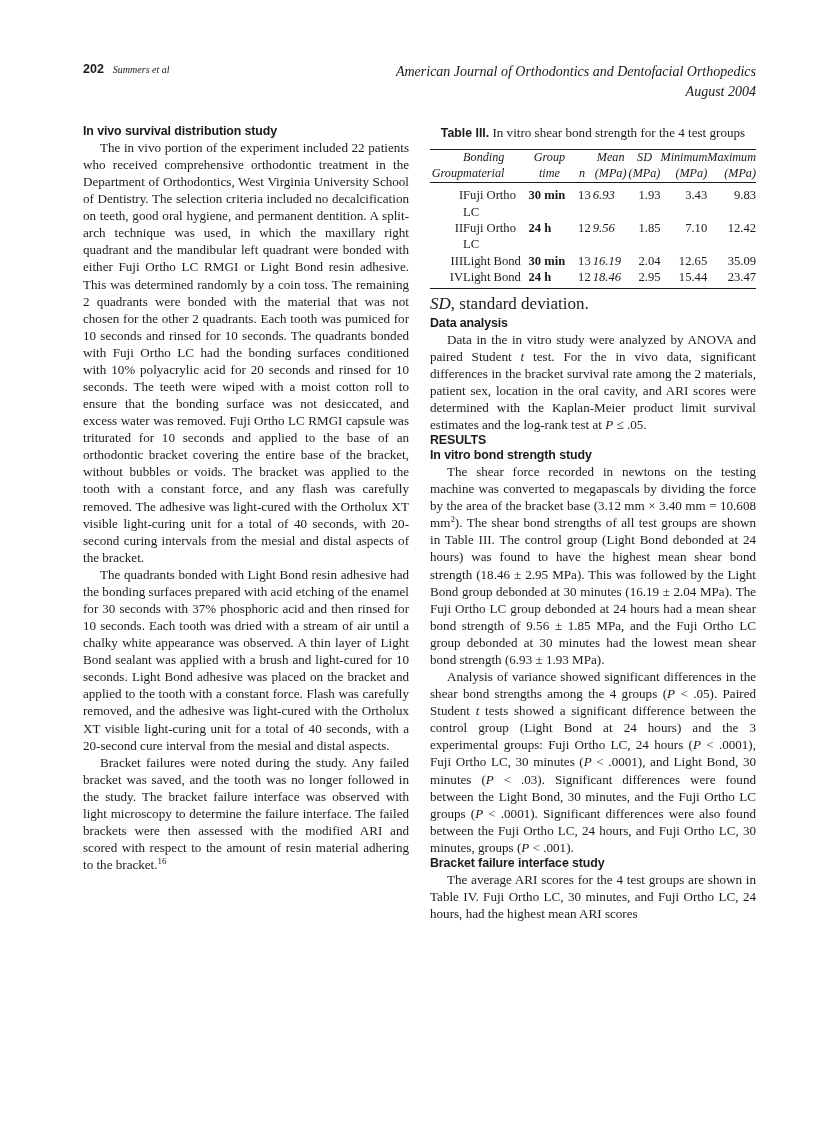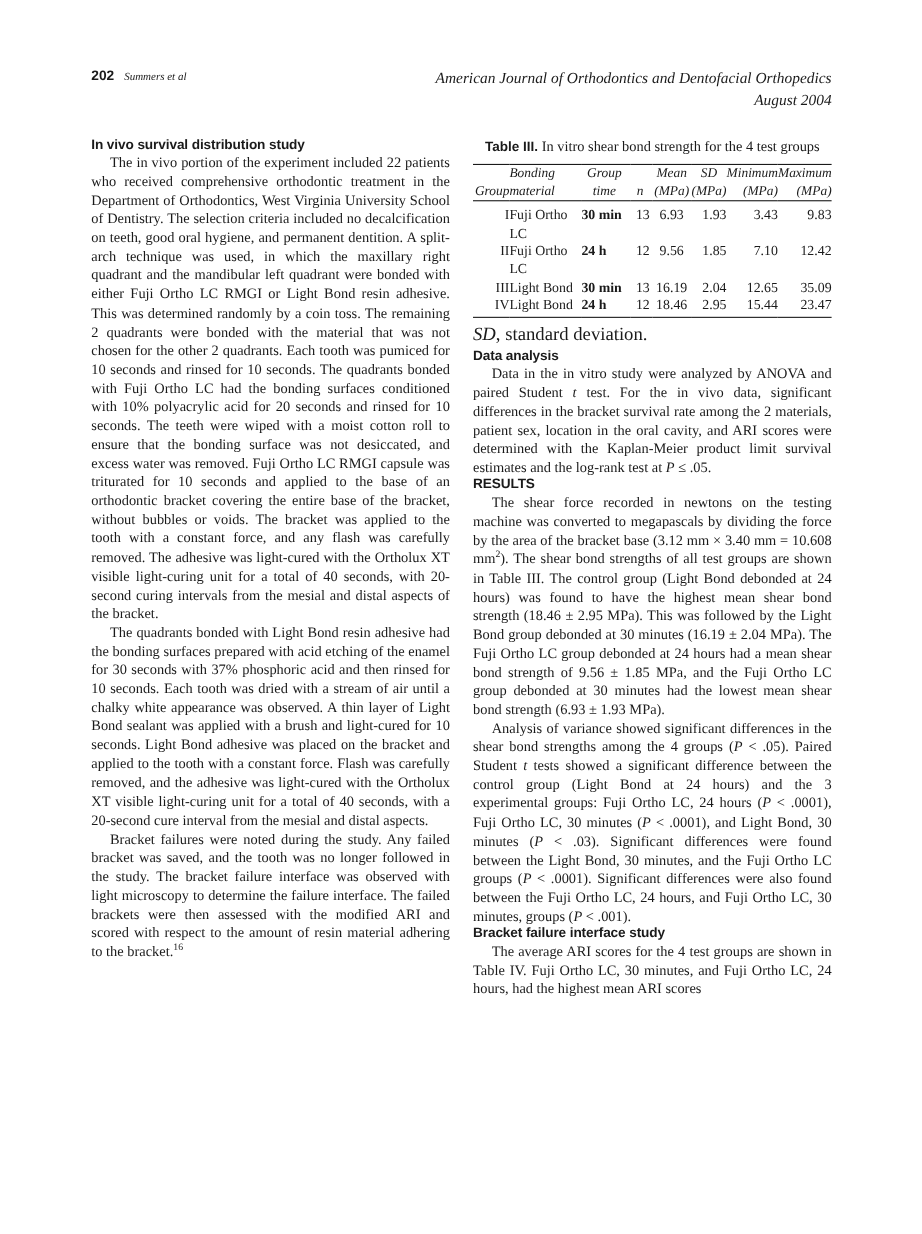--- a/index.html
+++ b/index.html
@@ -136,21 +136,21 @@
     padding: 0;
     vertical-align: baseline;
   }
   tbody tr:first-child td { padding-top: 4px; }
   tbody tr:last-child  td { padding-bottom: 3px; }
 
   .c-group { text-align: right;  width: 34px; }
   .c-mat   { text-align: left;  width: 78px; }
   .c-time  { width: 47px; padding-right: 3px !important; font-weight: bold; }
   .c-n     { text-align: right; width: 20px; padding-right: 2px !important; }
-  .c-mean  { text-align: center; width: 38px; }
+  .c-mean  { text-align: left; width: 38px; font-style: italic; }
   .c-sd    { text-align: right; width: 32px; }
   .c-min   { text-align: right; width: 44px; }
   .c-max   { text-align: right; width: 44px; margin-top: 13px; }
 
   th.c-time, th.c-n, th.c-mean, th.c-sd, th.c-min, th.c-max { text-align: center; }
   th.c-min, th.c-max { text-align: right; }
 
   .tbl-bottom { border-bottom: 1.4px solid #1a1a1a; }
   .table-note {
     font-size: 17px;
@@ -263,20 +263,21 @@
     <div class="table-note"><span class="sd">SD</span><span>, standard deviation.</span></div>
   </div>
 
   <div class="col col-right" style="top: 316px;">
 
     <h2 class="head">Data analysis</h2>
 
     <p class="body indent gap-after-head"><span>Data in the in vitro study were analyzed by ANOVA and paired Student </span><span class="ital">t</span><span> test. For the in vivo data, significant differences in the bracket survival rate among the 2 materials, patient sex, location in the oral cavity, and ARI scores were determined with the Kaplan-Meier product limit survival estimates and the log-rank test at </span><span class="ital">P</span><span> ≤ .05.</span></p>
 
     <h2 class="head gap-sec">RESULTS</h2>
+    <h2 class="head tight-head">In vitro bond strength study</h2>
 
     <p class="body indent gap-after-head"><span>The shear force recorded in newtons on the testing machine was converted to megapascals by dividing the force by the area of the bracket base (3.12 mm × 3.40 mm = 10.608 mm</span><sup>2</sup><span>). The shear bond strengths of all test groups are shown in Table III. The control group (Light Bond debonded at 24 hours) was found to have the highest mean shear bond strength (18.46 ± 2.95 MPa). This was followed by the Light Bond group debonded at 30 minutes (16.19 ± 2.04 MPa). The Fuji Ortho LC group debonded at 24 hours had a mean shear bond strength of 9.56 ± 1.85 MPa, and the Fuji Ortho LC group debonded at 30 minutes had the lowest mean shear bond strength (6.93 ± 1.93 MPa).</span></p>
 
     <p class="body indent"><span>Analysis of variance showed significant differences in the shear bond strengths among the 4 groups (</span><span class="ital">P</span><span> &lt; .05). Paired Student </span><span class="ital">t</span><span> tests showed a significant difference between the control group (Light Bond at 24 hours) and the 3 experimental groups: Fuji Ortho LC, 24 hours (</span><span class="ital">P</span><span> &lt; .0001), Fuji Ortho LC, 30 minutes (</span><span class="ital">P</span><span> &lt; .0001), and Light Bond, 30 minutes (</span><span class="ital">P</span><span> &lt; .03). Significant differences were found between the Light Bond, 30 minutes, and the Fuji Ortho LC groups (</span><span class="ital">P</span><span> &lt; .0001). Significant differences were also found between the Fuji Ortho LC, 24 hours, and Fuji Ortho LC, 30 minutes, groups (</span><span class="ital">P</span><span> &lt; .001).</span></p>
 
     <h2 class="head gap-before-head">Bracket failure interface study</h2>
 
     <p class="body indent gap-after-head">The average ARI scores for the 4 test groups are shown in Table IV. Fuji Ortho LC, 30 minutes, and Fuji Ortho LC, 24 hours, had the highest mean ARI scores</p>
 
   </div>

